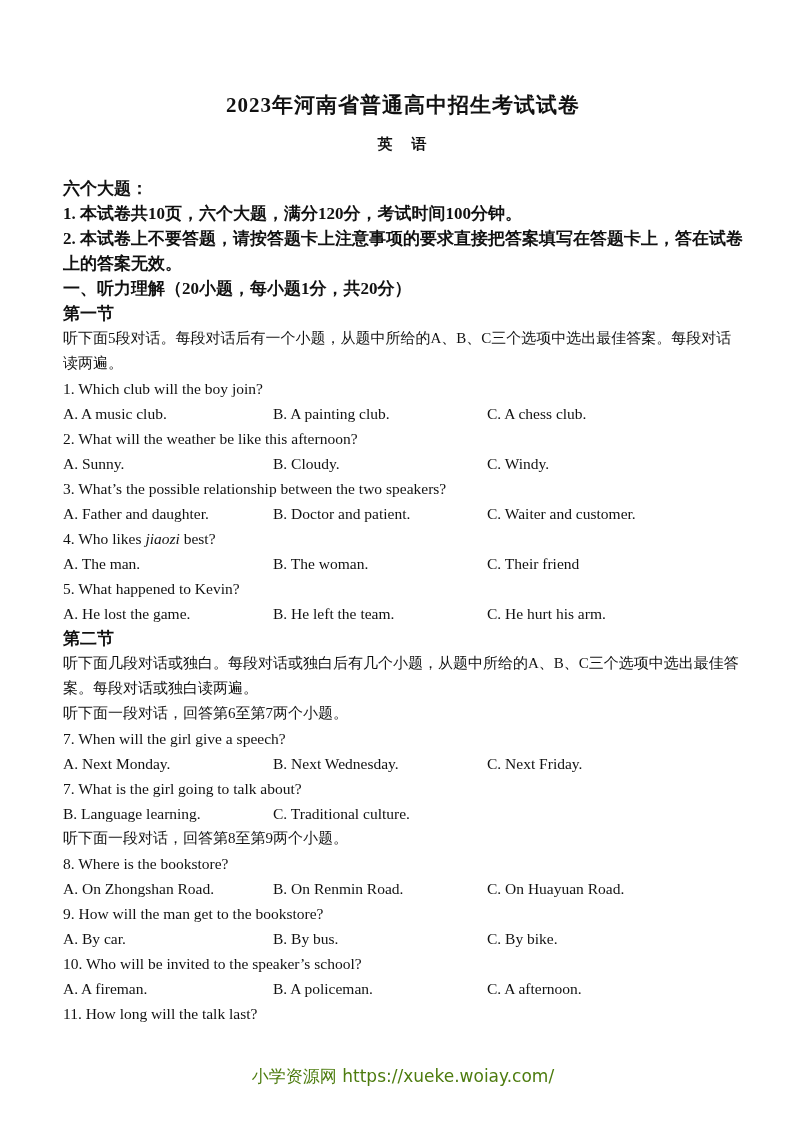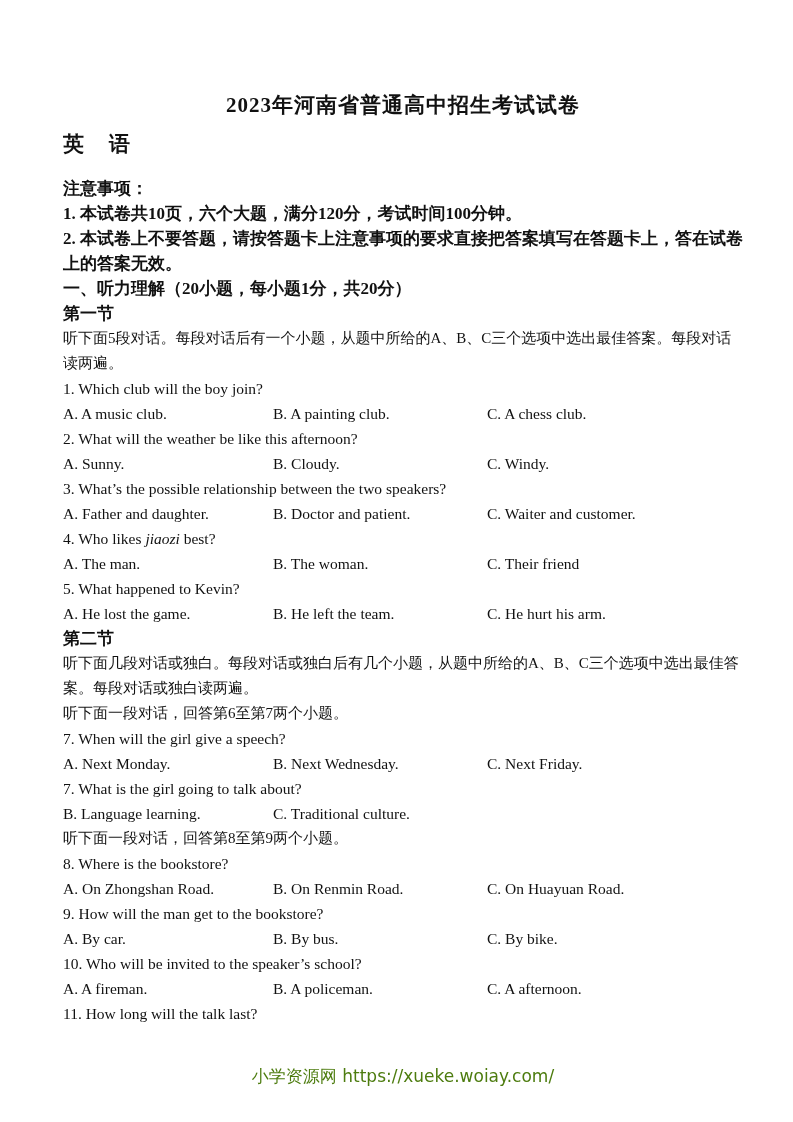--- a/index.html
+++ b/index.html
@@ -17,23 +17,23 @@
     padding: 90px 50px 0 63px;
   }
   .exam-title {
     text-align: center;
     font-weight: bold;
     font-size: 21px;
     line-height: 30px;
     letter-spacing: 1px;
   }
   .exam-subject {
-    text-align: left;
+    text-align: center;
     font-weight: bold;
-    font-size: 21px;
+    font-size: 15px;
     line-height: 30px;
     margin-top: 9px;
     letter-spacing: 2px;
   }
   .notice-heading { margin-top: 17px; }
   .zh-bold {
     font-size: 17px;
     font-weight: bold;
     line-height: 25px;
   }
@@ -62,21 +62,21 @@
   i { }
 </style>
 </head>
 <body>
 
 <div class="page">
 
   <div class="exam-title">2023年河南省普通高中招生考试试卷</div>
   <div class="exam-subject">英　语</div>
 
-  <div class="zh-bold notice-heading">注意事项：</div>
+  <div class="zh-bold notice-heading">六个大题：</div>
   <div class="zh-bold">1. 本试卷共10页，六个大题，满分120分，考试时间100分钟。</div>
   <div class="zh-bold">2. 本试卷上不要答题，请按答题卡上注意事项的要求直接把答案填写在答题卡上，答在试卷上的答案无效。</div>
 
   <div class="zh-bold">一、听力理解（20小题，每小题1分，共20分）</div>
 
   <div class="zh-bold">第一节</div>
   <div class="zh">听下面5段对话。每段对话后有一个小题，从题中所给的A、B、C三个选项中选出最佳答案。每段对话读两遍。</div>
 
   <div class="en">1. Which club will the boy join?</div>
   <div class="opts">

